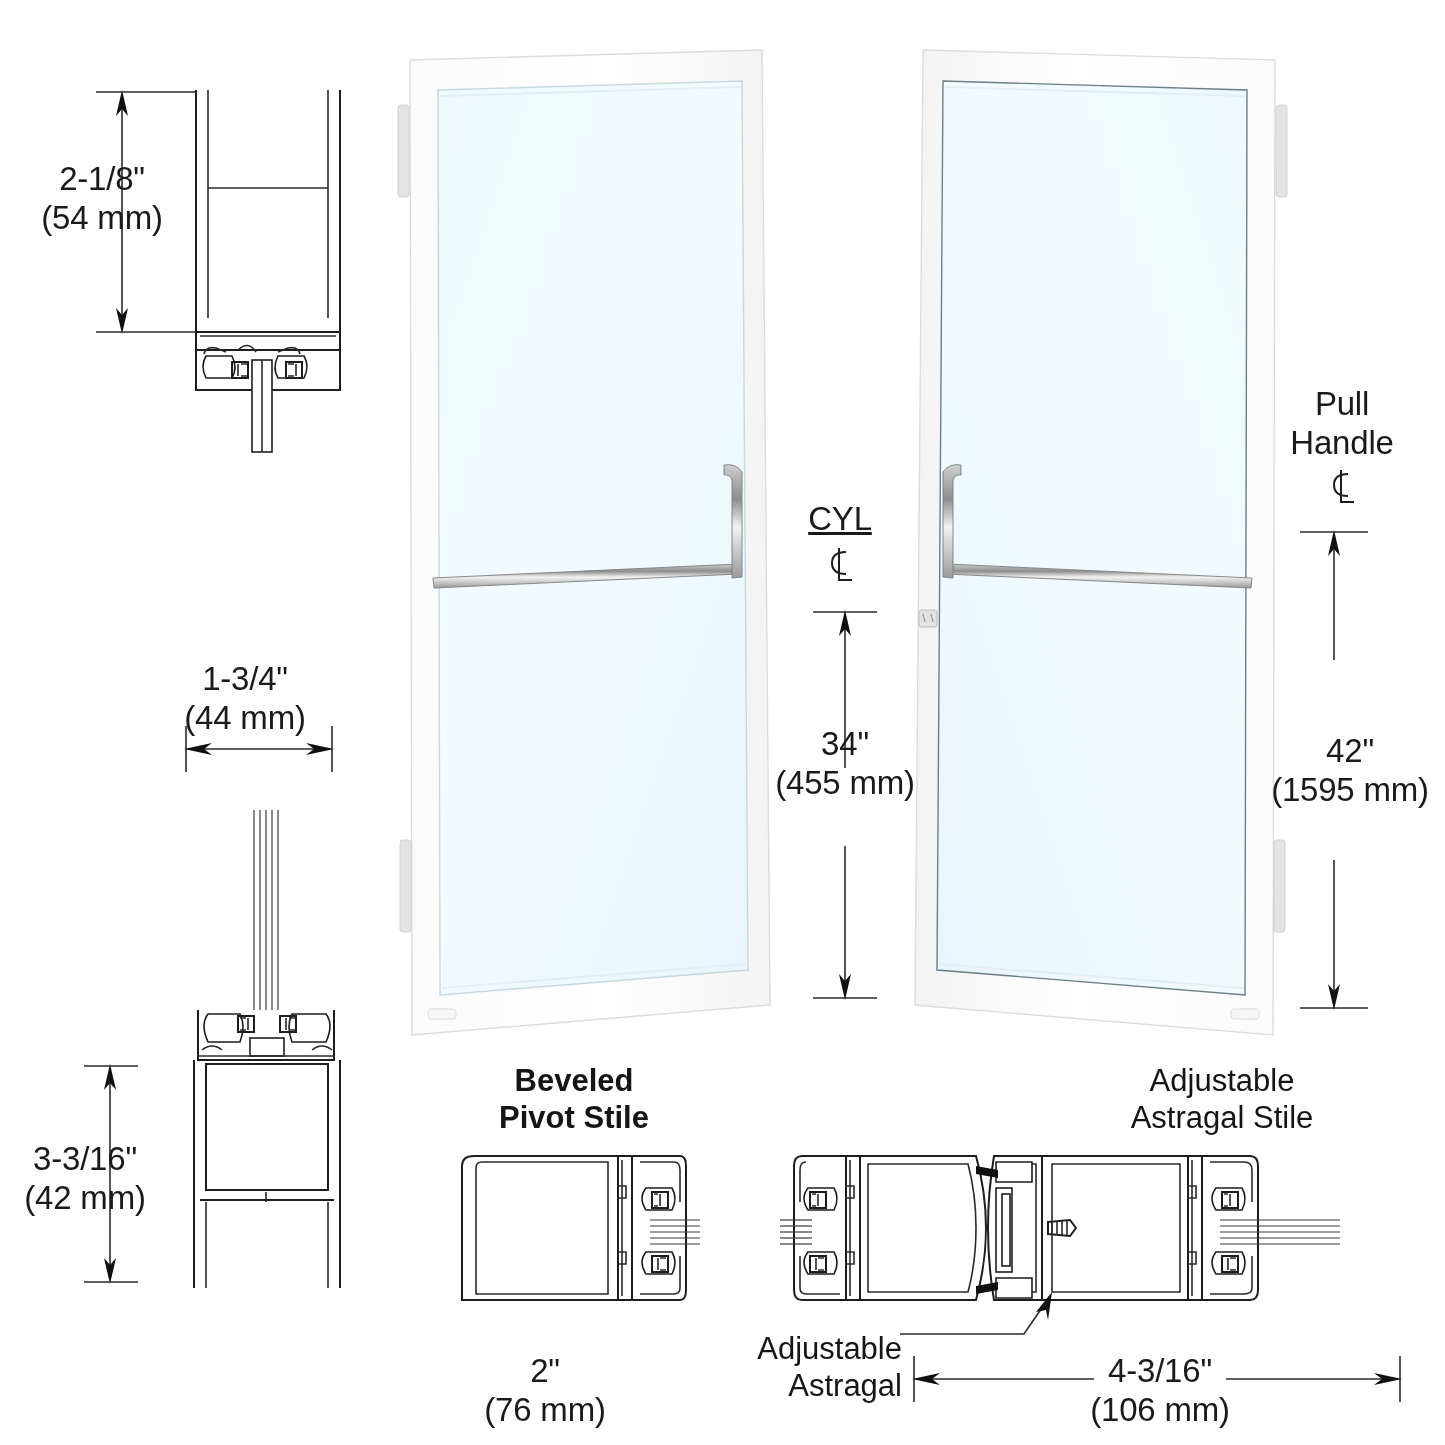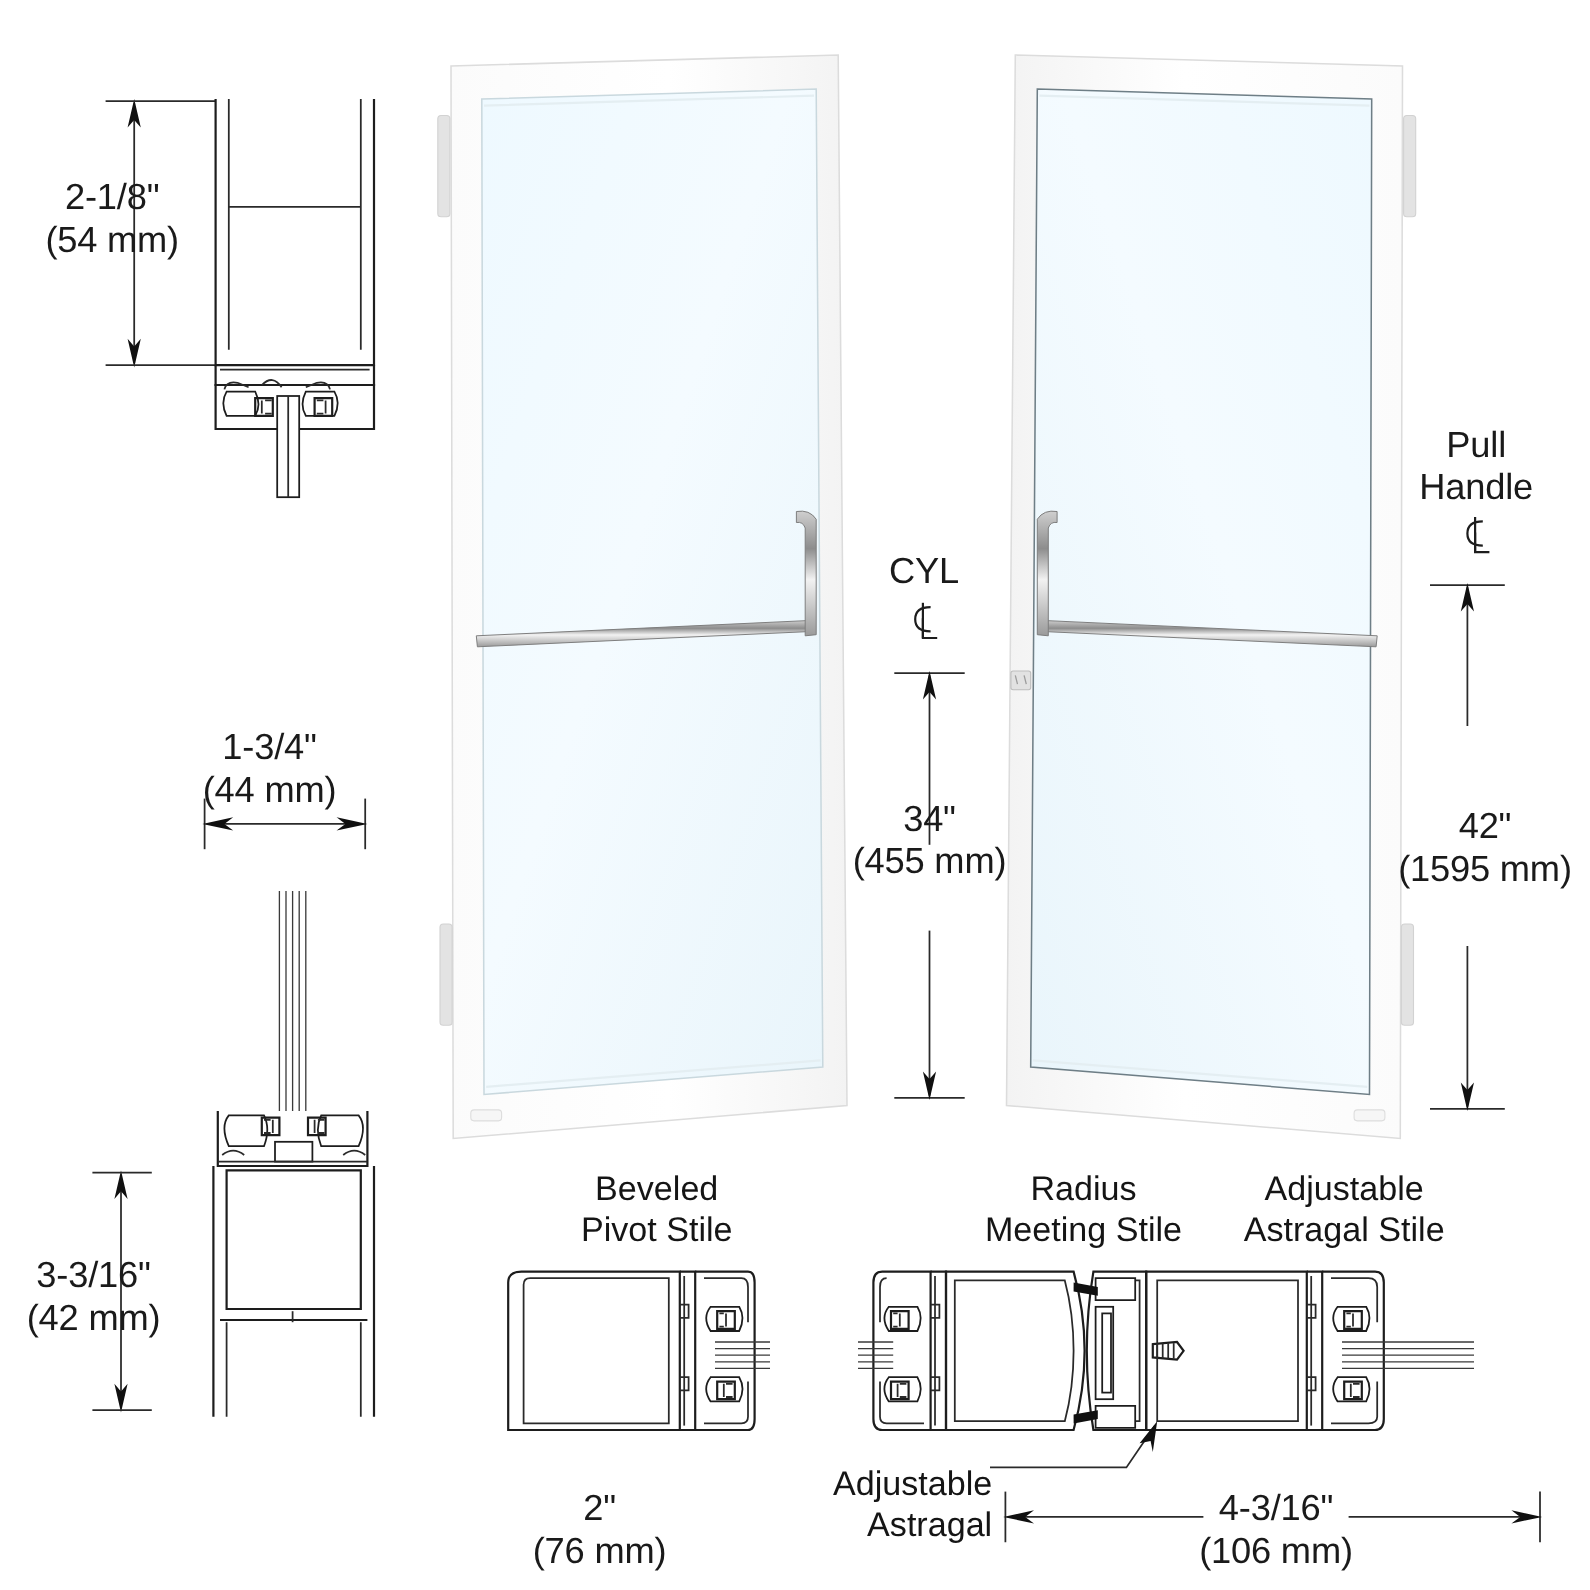--- a/index.html
+++ b/index.html
@@ -212,21 +212,21 @@
       <path fill="url(#chromeR)" stroke="#7d7d7d" stroke-width="0.9" d="M52,524 L357,538 L356,548 L51,534 Z"></path>
       <g>
         <path fill="url(#chromeR)" stroke="#7c7c7c" stroke-width="0.9" d="M66,425 Q54,423 48,432 L48,537 L58,538 L58,440 Q60,434 66,435 Z"></path>
       </g>
       <rect x="24" y="570" width="18" height="17" rx="2" fill="#e2e2e2" stroke="#bdbdbd" stroke-width="1"></rect>
       <path fill="none" stroke="#9d9d9d" stroke-width="1.2" d="M28,574 L30,582 M36,574 L38,582"></path>
       <rect x="336" y="969" width="28" height="10" rx="3" fill="#f6f6f6" stroke="#dddddd" stroke-width="1"></rect>
     </svg>
   </div>
 
-  <div class="abs dimtext" style="left:775px; top:500px; width:130px;"><span>CYL</span></div>
+  <div class="abs dimtext" style="left:775px; top:500px; width:130px;text-decoration:underline;"><span>CYL</span></div>
   <div class="abs" style="left:775px; top:540px; width:130px; text-align:center;">
     <svg width="40" height="48" viewBox="0 0 40 48" style="display:inline-block;">
       <path class="stroke" d="M26,12 Q12,12 12,23 Q12,34 26,34" stroke-width="2.6"></path>
       <line class="stroke" x1="19" y1="8" x2="19" y2="40" stroke-width="2.2"></line>
       <path class="stroke" d="M19,22 L19,40 L32,40" stroke-width="2.6"></path>
     </svg>
   </div>
   <div class="abs" style="left:775px; top:600px; width:130px; height:410px;">
     <svg width="130" height="410" viewBox="0 0 130 410">
       <line class="thin" x1="38" y1="12" x2="102" y2="12"></line>
@@ -253,24 +253,22 @@
       <line class="thin" x1="28" y1="12" x2="96" y2="12"></line>
       <line class="thin" x1="28" y1="488" x2="96" y2="488"></line>
       <line class="thin" x1="62" y1="14" x2="62" y2="140"></line>
       <polygon class="blk" points="62,10 56,36 62,29 68,36"></polygon>
       <line class="thin" x1="62" y1="340" x2="62" y2="486"></line>
       <polygon class="blk" points="62,490 56,464 62,471 68,464"></polygon>
     </svg>
   </div>
   <div class="abs dimtext" style="left:1255px; top:732px; width:190px;"><span>42"</span><br><span>(1595 mm)</span></div>
 
-  <div class="abs caption" style="left:482px; top:1062px; width:230px;">Beveled
+  <div class="abs caption" style="left:459px; top:1062px; width:230px;font-weight:bold;">Beveled
 Pivot Stile</div>
-  <div class="abs caption" style="left:880px; top:1062px; width:210px;">Radius
-Meeting Stile</div>
   <div class="abs caption" style="left:1102px; top:1062px; width:240px;">Adjustable
 Astragal Stile</div>
 
   <div class="abs" style="left:450px; top:1140px; width:250px; height:180px;">
     <svg width="250" height="180" viewBox="0 0 250 180">
 
       <path class="stroke" d="M12,26 Q12,16 24,16 L168,16 L168,160 L12,160 Z"></path>
       <path class="thin" d="M26,28 Q26,22 32,22 L158,22 L158,154 L26,154 Z"></path>
 
       <path class="stroke" d="M168,16 L182,16 L182,160 L168,160"></path>

